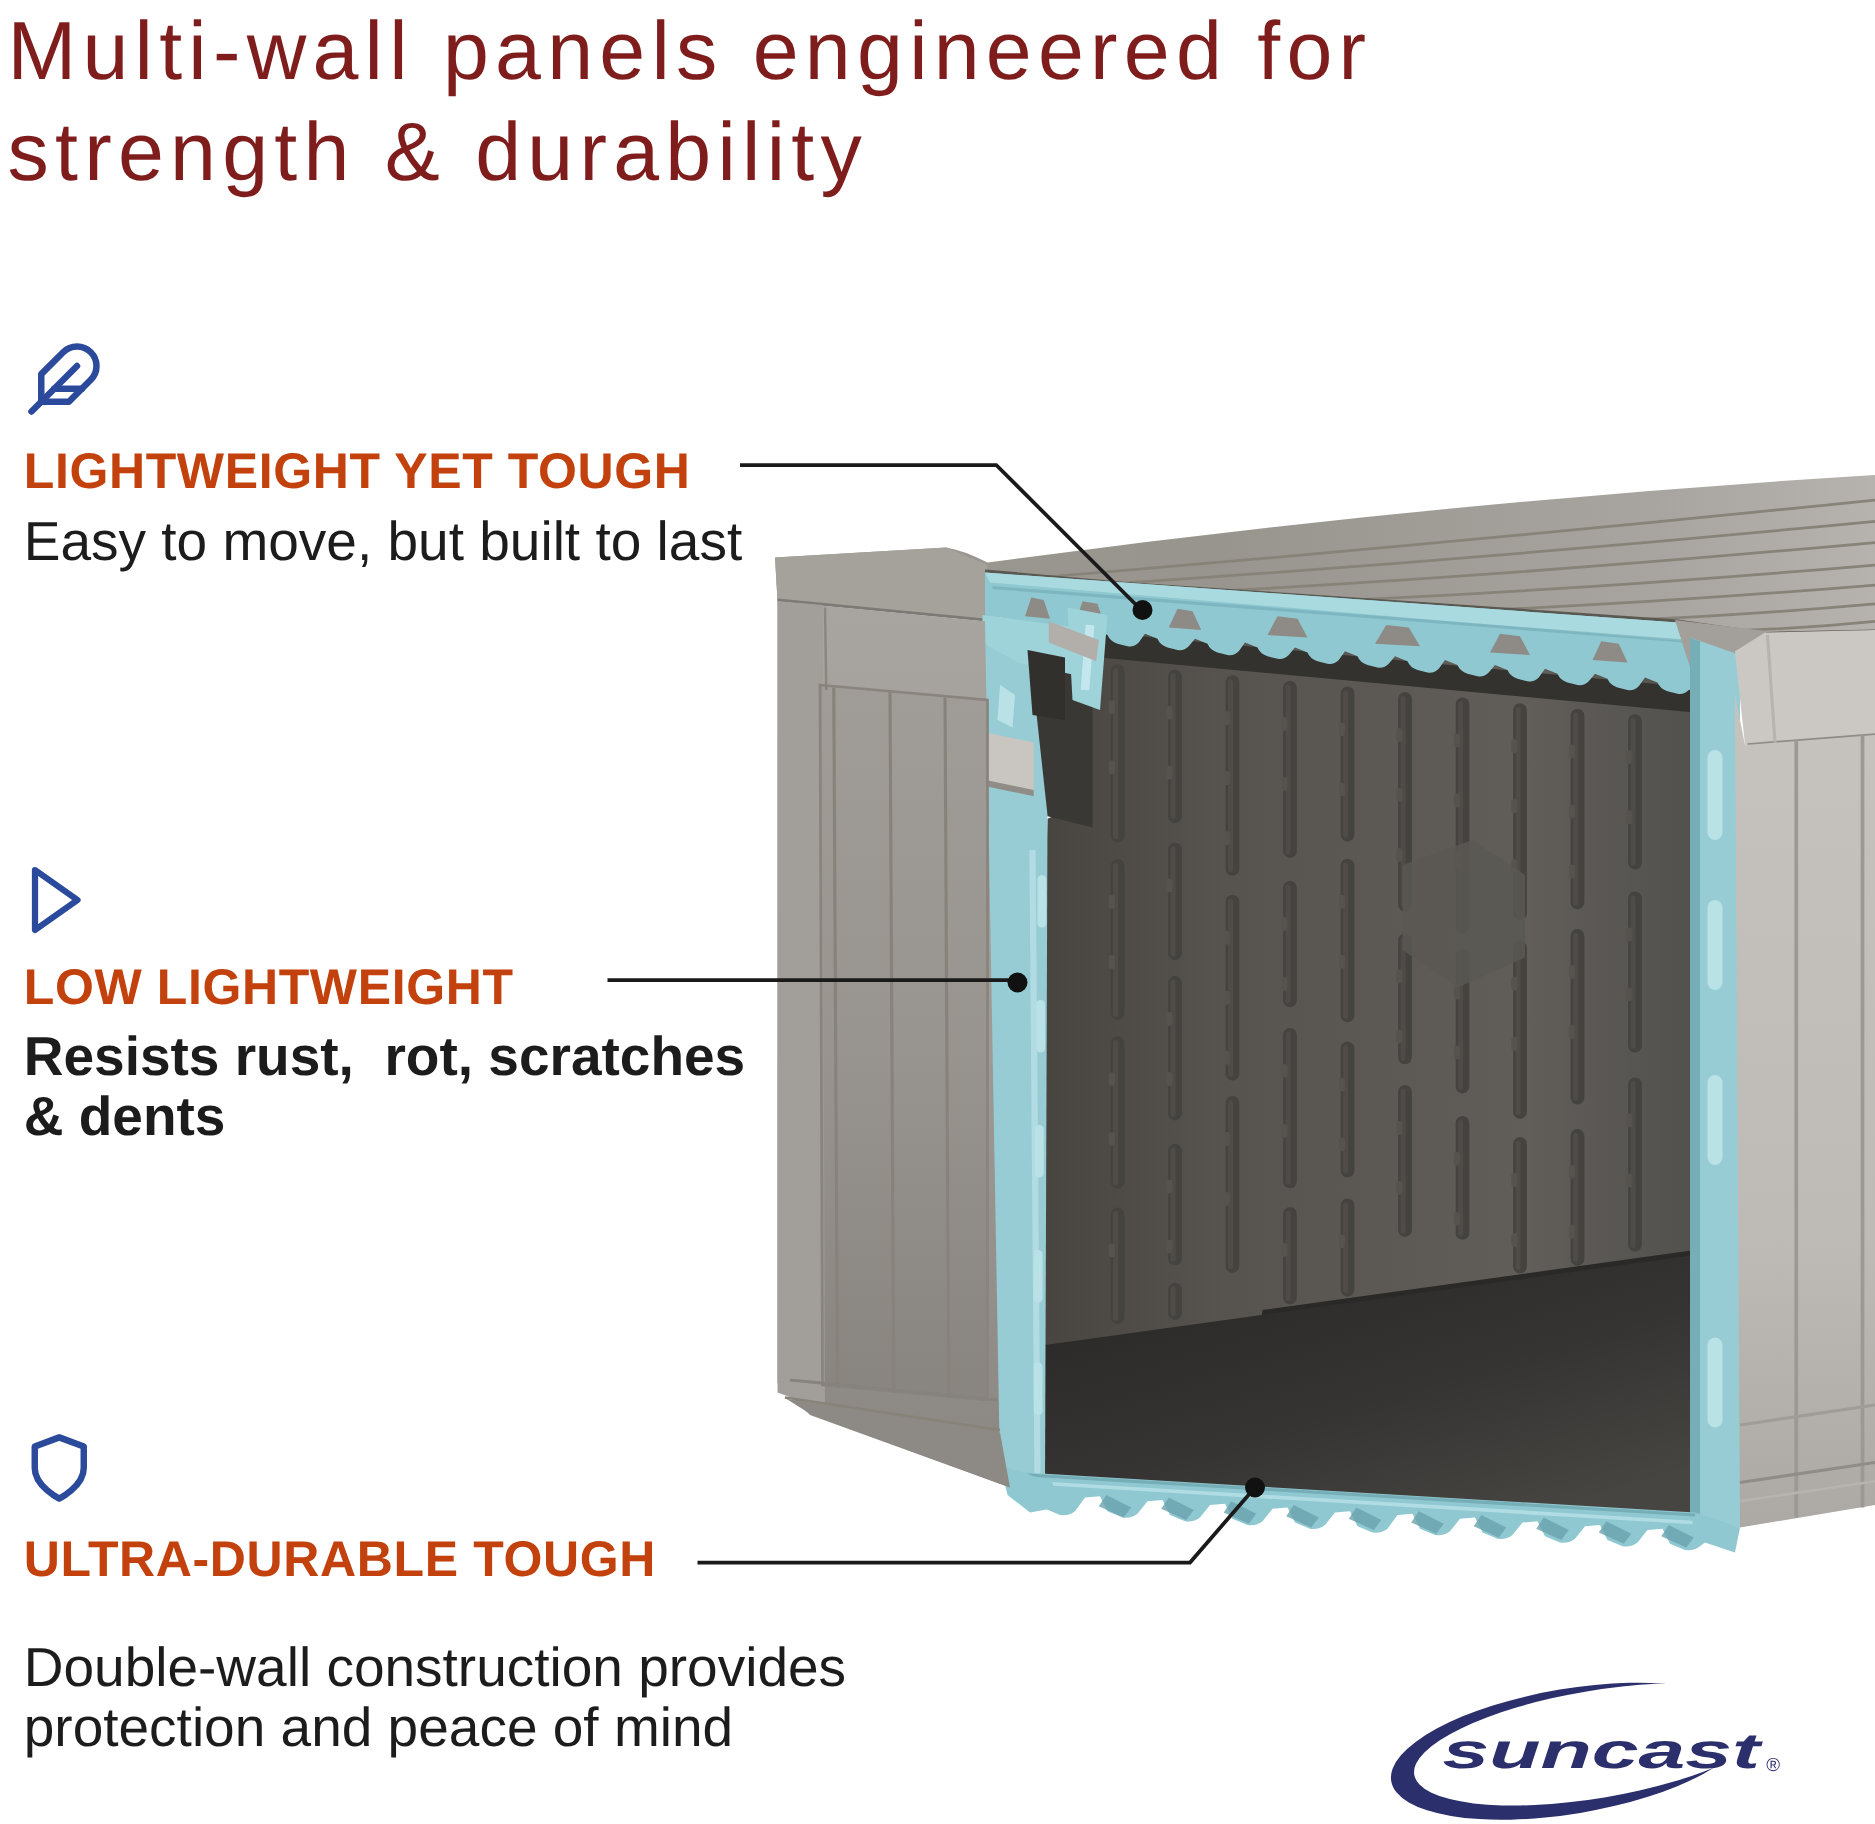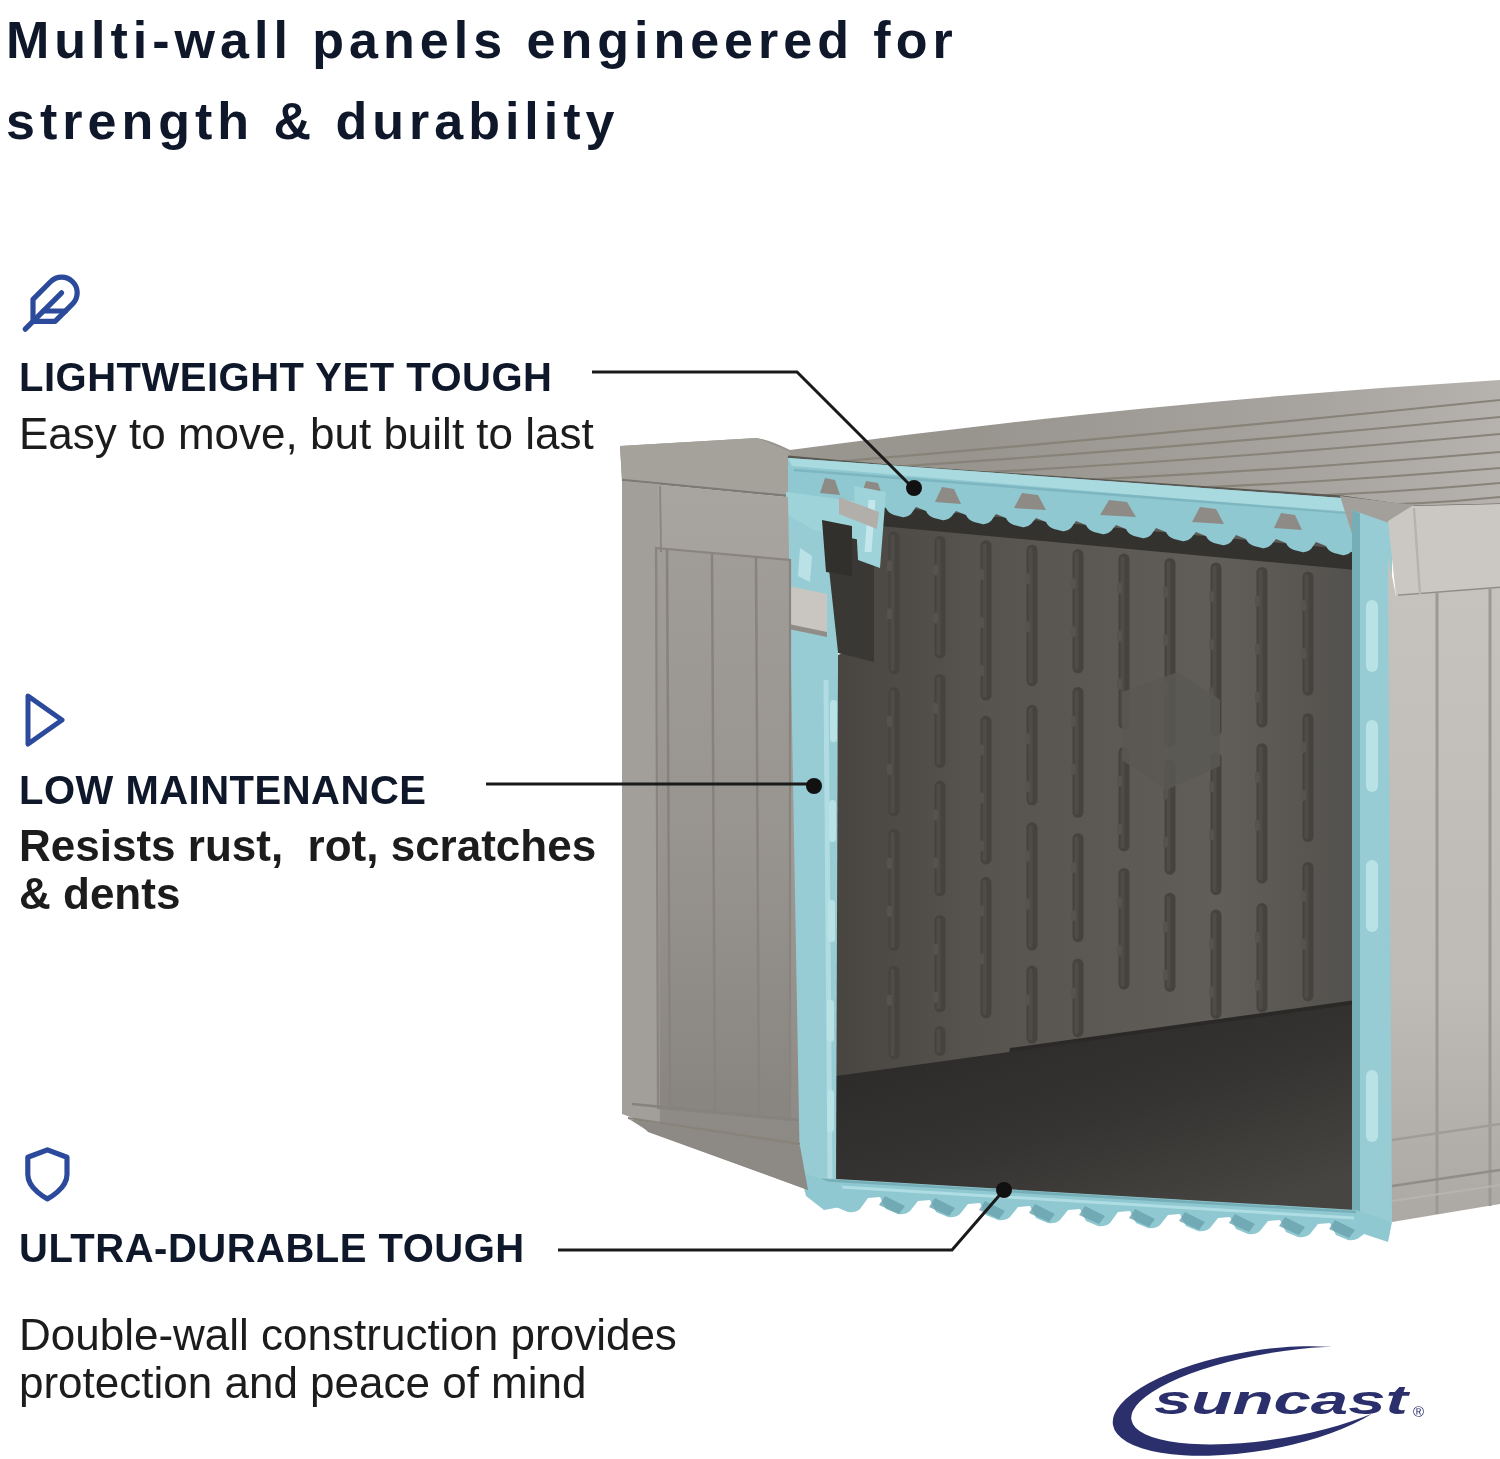--- a/index.html
+++ b/index.html
@@ -1,21 +1,21 @@
 <!DOCTYPE html>
 <html><head>
 <meta charset="utf-8">
 <style>
   html,body{margin:0;padding:0;}
   body{width:1500px;height:1459px;position:relative;background:#ffffff;overflow:hidden;
        font-family:"Liberation Sans", sans-serif;}
-  .title{position:absolute;left:6px;top:0px;color:#0f172a;font-weight:bold;
-         font-size:52px;line-height:81px;letter-spacing:5px;}
+  .title{position:absolute;left:6px;top:0px;color:#7f1d1d;font-weight:normal;
+         font-size:66px;line-height:81px;letter-spacing:5px;}
   .feat{position:absolute;left:19px;}
-  .fhead{font-size:40px;font-weight:bold;color:#0f172a;letter-spacing:0.5px;}
+  .fhead{font-size:40px;font-weight:bold;color:#c2410c;letter-spacing:0.5px;}
   .fsub{font-size:44px;color:#1c1c1c;line-height:48px;}
   svg{display:block;}
   #scene{position:absolute;left:0;top:0;}
 </style>
 </head>
 <body>
 <div class="title">Multi-wall panels engineered for<br>strength &amp; durability</div>
 
 <svg id="scene" width="1500" height="1459" viewBox="0 0 1500 1459">
   <g id="shed">
@@ -305,17 +305,17 @@
 <g transform="translate(1154,1414) scale(1.68,1)">
         <text x="0" y="0" font-family="Liberation Sans, sans-serif" font-weight="bold" font-style="italic" font-size="40" fill="#2b2f6c">suncast</text>
       </g>
 <text x="1413" y="1417" font-family="Liberation Sans, sans-serif" font-size="15" fill="#2b2f6c">®</text>
     </g>
 </svg>
 
 <div class="feat" style="top:355px;"><span class="fhead">LIGHTWEIGHT YET TOUGH</span></div>
 <div class="feat" style="top:410px;"><span class="fsub">Easy to move, but built to last</span></div>
 
-<div class="feat" style="top:768px;"><span class="fhead">LOW MAINTENANCE</span></div>
+<div class="feat" style="top:768px;"><span class="fhead">LOW LIGHTWEIGHT</span></div>
 <div class="feat" style="top:822px;font-weight:bold;"><span class="fsub">Resists rust,&nbsp; rot, scratches<br>&amp; dents</span></div>
 
 <div class="feat" style="top:1226px;"><span class="fhead">ULTRA-DURABLE TOUGH</span></div>
 <div class="feat" style="top:1311px;"><span class="fsub">Double-wall construction provides<br>protection and peace of mind</span></div>
 
 </body></html>

